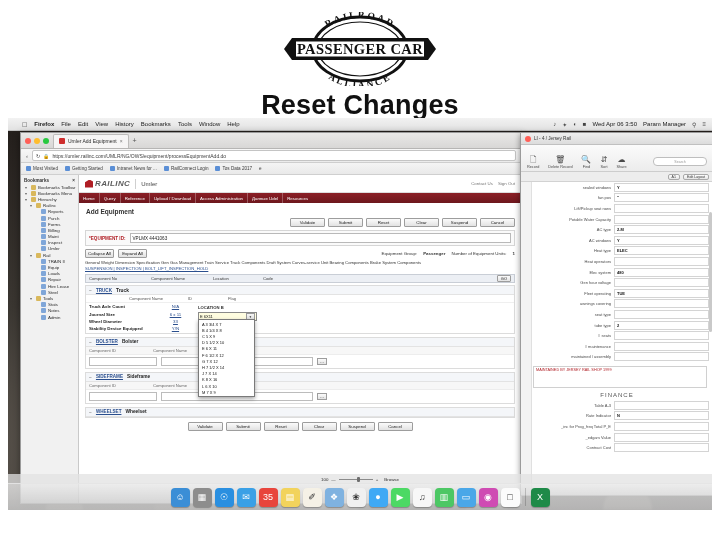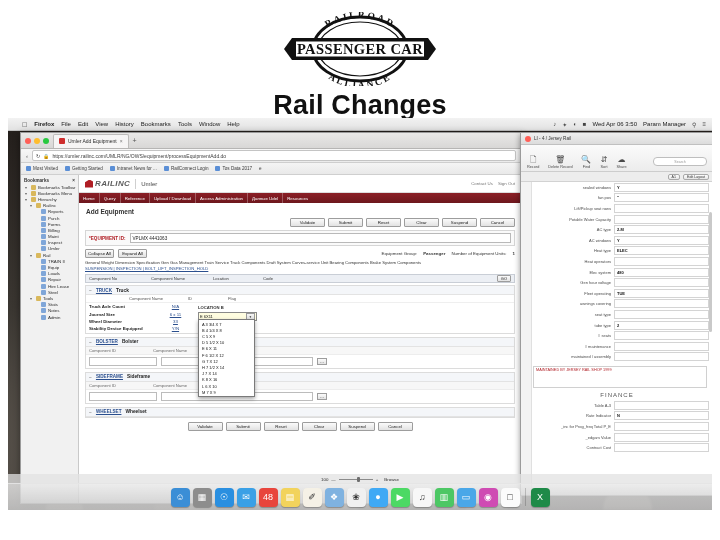--- a/index.html
+++ b/index.html
@@ -279,21 +279,21 @@
       <text x="80" y="41.5" text-anchor="middle" font-family="'Liberation Serif',serif" font-size="14.5" font-weight="700" fill="#111" letter-spacing="0.4">PASSENGER CAR</text>
       <text font-family="'Liberation Serif',serif" font-size="9.5" font-weight="700" fill="#111" letter-spacing="2.2">
         <textPath href="#arcTop" startOffset="50%" text-anchor="middle">RAILROAD</textPath>
       </text>
       <text font-family="'Liberation Serif',serif" font-size="9.5" font-weight="700" fill="#111" letter-spacing="2.2">
         <textPath href="#arcBot" startOffset="50%" text-anchor="middle">ALLIANCE</textPath>
       </text>
     </svg>
   </div>
 
-  <div class="slide-title">Rail Changes</div>
+  <div class="slide-title">Reset Changes</div>
 
   <div class="shot">
     <div class="wallpaper">
       <div class="wall-rocks"></div>
     </div>
 
     <div class="menubar">
       <div class="mb-left">
         <span class="apple"></span>
         <span class="mb-app">Firefox</span>
@@ -808,21 +808,21 @@
         <span>+</span>
       </span>
       <span>Browse</span>
     </div>
 
     <div class="dockbar" id="dockbar">
         <span class="dicon" style="background: rgb(59, 142, 214); color: rgb(255, 255, 255);">☺</span>
         <span class="dicon" style="background: rgb(141, 141, 141); color: rgb(255, 255, 255);">▦</span>
         <span class="dicon" style="background: rgb(42, 143, 224); color: rgb(255, 255, 255);">☉</span>
         <span class="dicon" style="background: rgb(58, 160, 230); color: rgb(255, 255, 255);">✉</span>
-        <span class="dicon" style="background: rgb(232, 69, 60); color: rgb(255, 255, 255);">48</span>
+        <span class="dicon" style="background: rgb(232, 69, 60); color: rgb(255, 255, 255);">35</span>
         <span class="dicon" style="background: rgb(242, 211, 92); color: rgb(255, 255, 255);">▤</span>
         <span class="dicon" style="background: rgb(245, 241, 230); color: rgb(51, 51, 51);">✐</span>
         <span class="dicon" style="background: rgb(127, 178, 224); color: rgb(255, 255, 255);">❖</span>
         <span class="dicon" style="background: rgb(240, 240, 240); color: rgb(51, 51, 51);">❀</span>
         <span class="dicon" style="background: rgb(63, 169, 245); color: rgb(255, 255, 255);">●</span>
         <span class="dicon" style="background: rgb(76, 217, 100); color: rgb(255, 255, 255);">▶</span>
         <span class="dicon" style="background: rgb(247, 247, 247); color: rgb(51, 51, 51);">♫</span>
         <span class="dicon" style="background: rgb(76, 199, 100); color: rgb(255, 255, 255);">▥</span>
         <span class="dicon" style="background: rgb(74, 167, 232); color: rgb(255, 255, 255);">▭</span>
         <span class="dicon" style="background: rgb(207, 75, 179); color: rgb(255, 255, 255);">◉</span>

